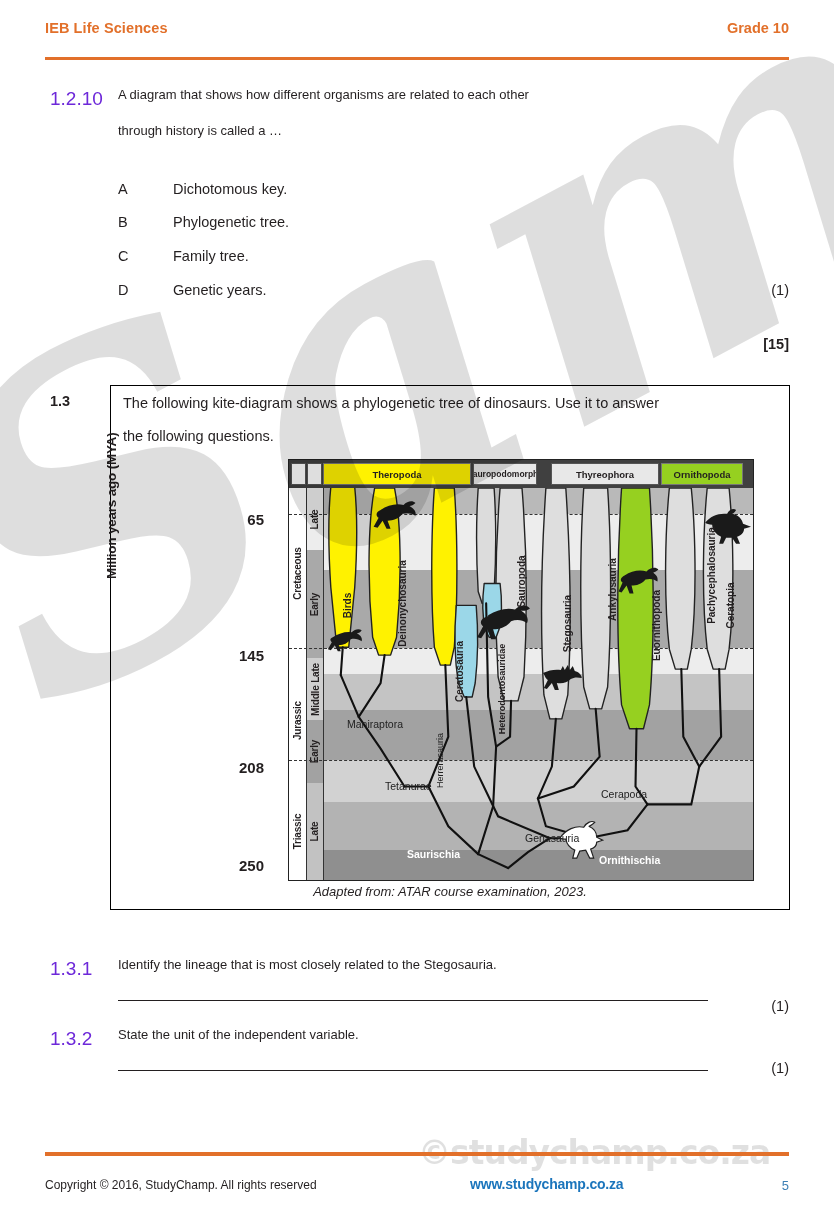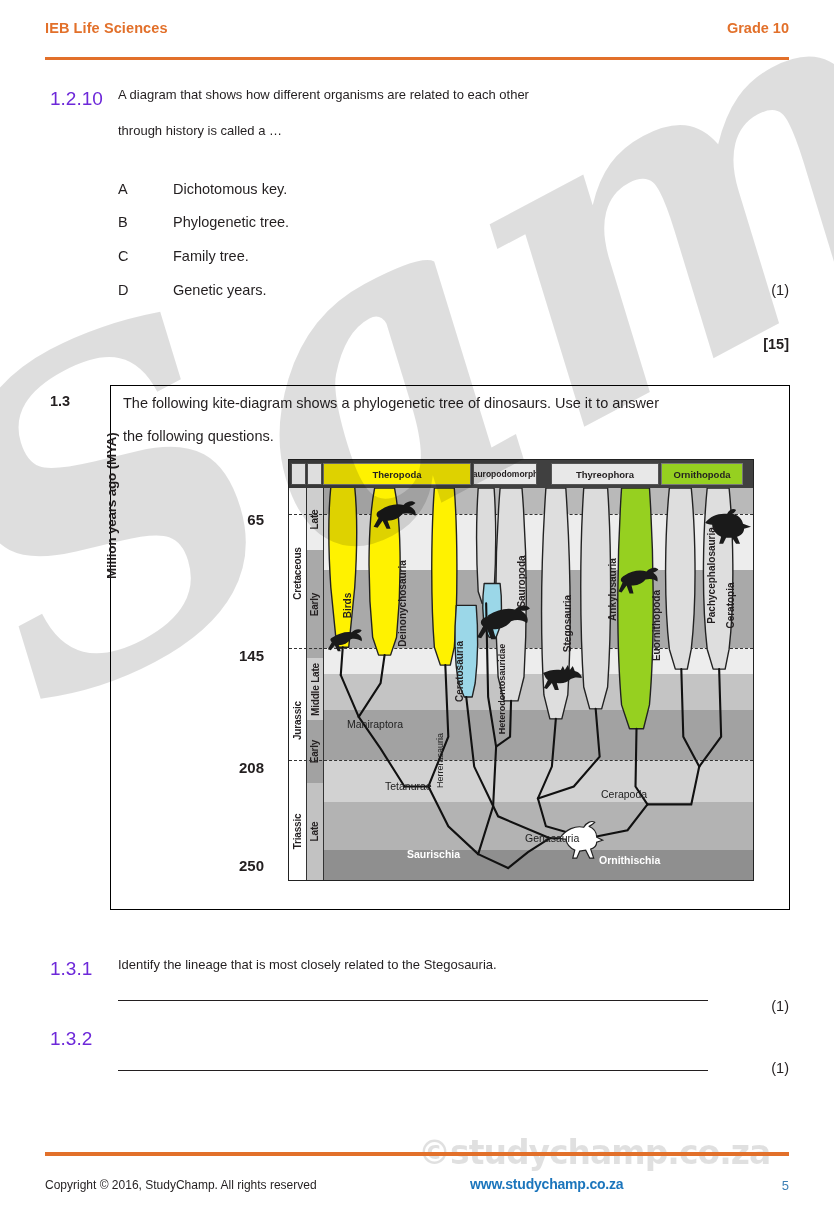--- a/index.html
+++ b/index.html
@@ -285,28 +285,30 @@
           <div class="nodelab" style="left:146px;top:300px;transform:rotate(-90deg);transform-origin:left top;font-size:9px;">Herrerasauria</div>
           <div class="nodelab white" style="left:118px;top:360px;">Saurischia</div>
           <div class="nodelab" style="left:312px;top:300px;">Cerapoda</div>
           <div class="nodelab" style="left:236px;top:344px;">Genasauria</div>
           <div class="nodelab white" style="left:310px;top:366px;">Ornithischia</div>
 
         </div>
       </div>
     </div>
 
+    <div class="cap">Adapted from: ATAR course examination, 2023.</div>
   </div>
 
   <div class="q-num" style="left:50px;top:958px;">1.3.1</div>
   <div class="q-txt" style="left:118px;top:958px;">Identify the lineage that is most closely related to the Stegosauria.</div>
   <div class="ansline" style="left:118px;top:1000px;width:590px;"></div>
   <div class="marks" style="right:45px;top:998px;">(1)</div>
 
   <div class="q-num" style="left:50px;top:1028px;">1.3.2</div>
+  <div class="q-txt" style="left:118px;top:1028px;">State the unit of the independent variable.</div>
   <div class="ansline" style="left:118px;top:1070px;width:590px;"></div>
   <div class="marks" style="right:45px;top:1060px;">(1)</div>
 
   <div class="wm wm-sample">Sample</div>
   <div class="wm wm-foot">©studychamp.co.za</div>
 
   <div class="f-rule"></div>
   <div class="f-copy">Copyright © 2016, StudyChamp. All rights reserved</div>
   <div class="f-url">www.studychamp.co.za</div>
   <div class="f-page">5</div>

